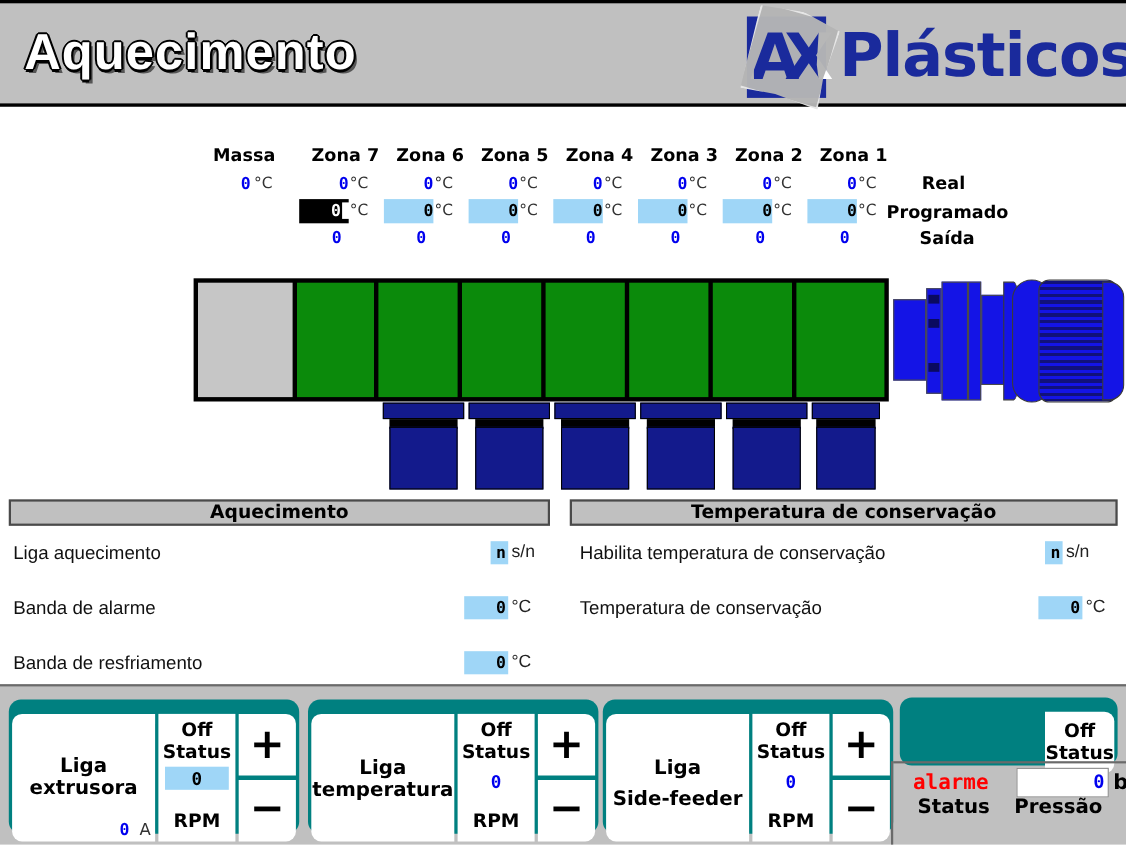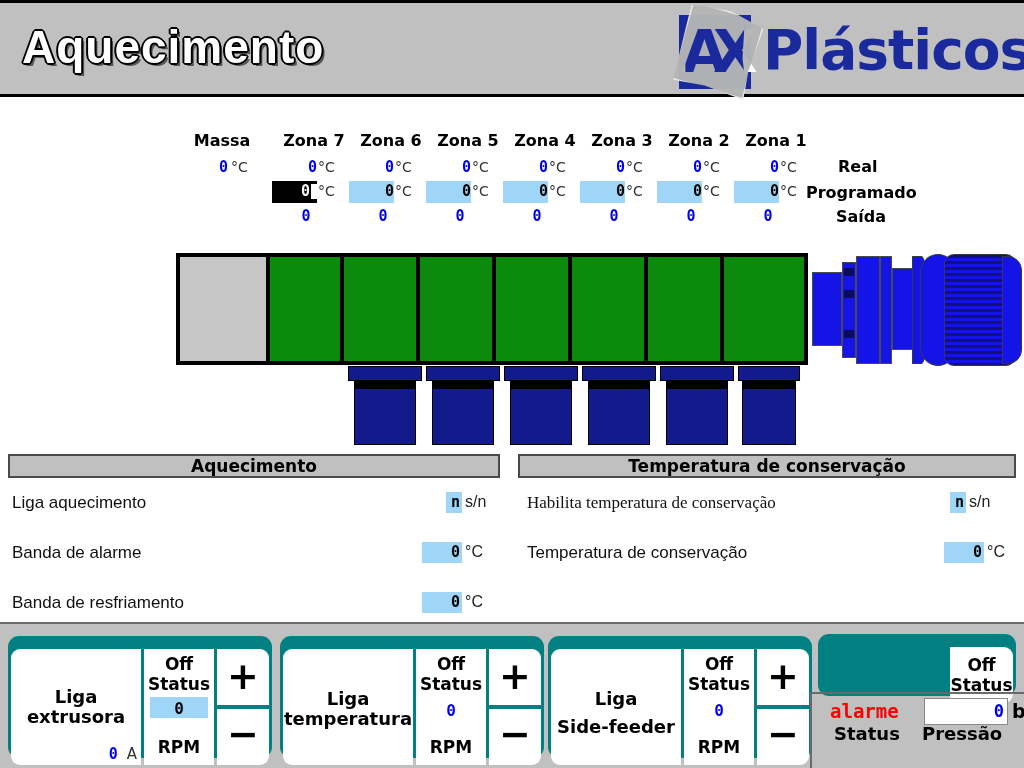--- a/index.html
+++ b/index.html
@@ -347,21 +347,21 @@
 
     <div class="p-label" style="left:12px;top:593px;">Banda de resfriamento</div>
     <div class="p-field" style="left:422px;top:592px;width:40px;"></div>
     <div class="p-val" style="left:422px;top:593px;width:38px;">0</div>
     <div class="p-unit" style="left:465px;top:593px;">°C</div>
   </div>
 
   <div>
     <div class="panel-head" style="left:518px;top:454px;width:498px;">Temperatura de conservação</div>
 
-    <div class="p-label" style="left:527px;top:493px;font-family:Liberation Serif, serif;">Habilita temperatura de conservação</div>
+    <div class="p-label" style="left:527px;top:493px;">Habilita temperatura de conservação</div>
     <div class="p-field" style="left:950px;top:492px;width:16px;"></div>
     <div class="p-val" style="left:950px;top:493px;width:14px;">n</div>
     <div class="p-unit" style="left:969px;top:493px;">s/n</div>
 
     <div class="p-label" style="left:527px;top:543px;">Temperatura de conservação</div>
     <div class="p-field" style="left:944px;top:542px;width:40px;"></div>
     <div class="p-val" style="left:944px;top:543px;width:38px;">0</div>
     <div class="p-unit" style="left:987px;top:543px;">°C</div>
   </div>
 

